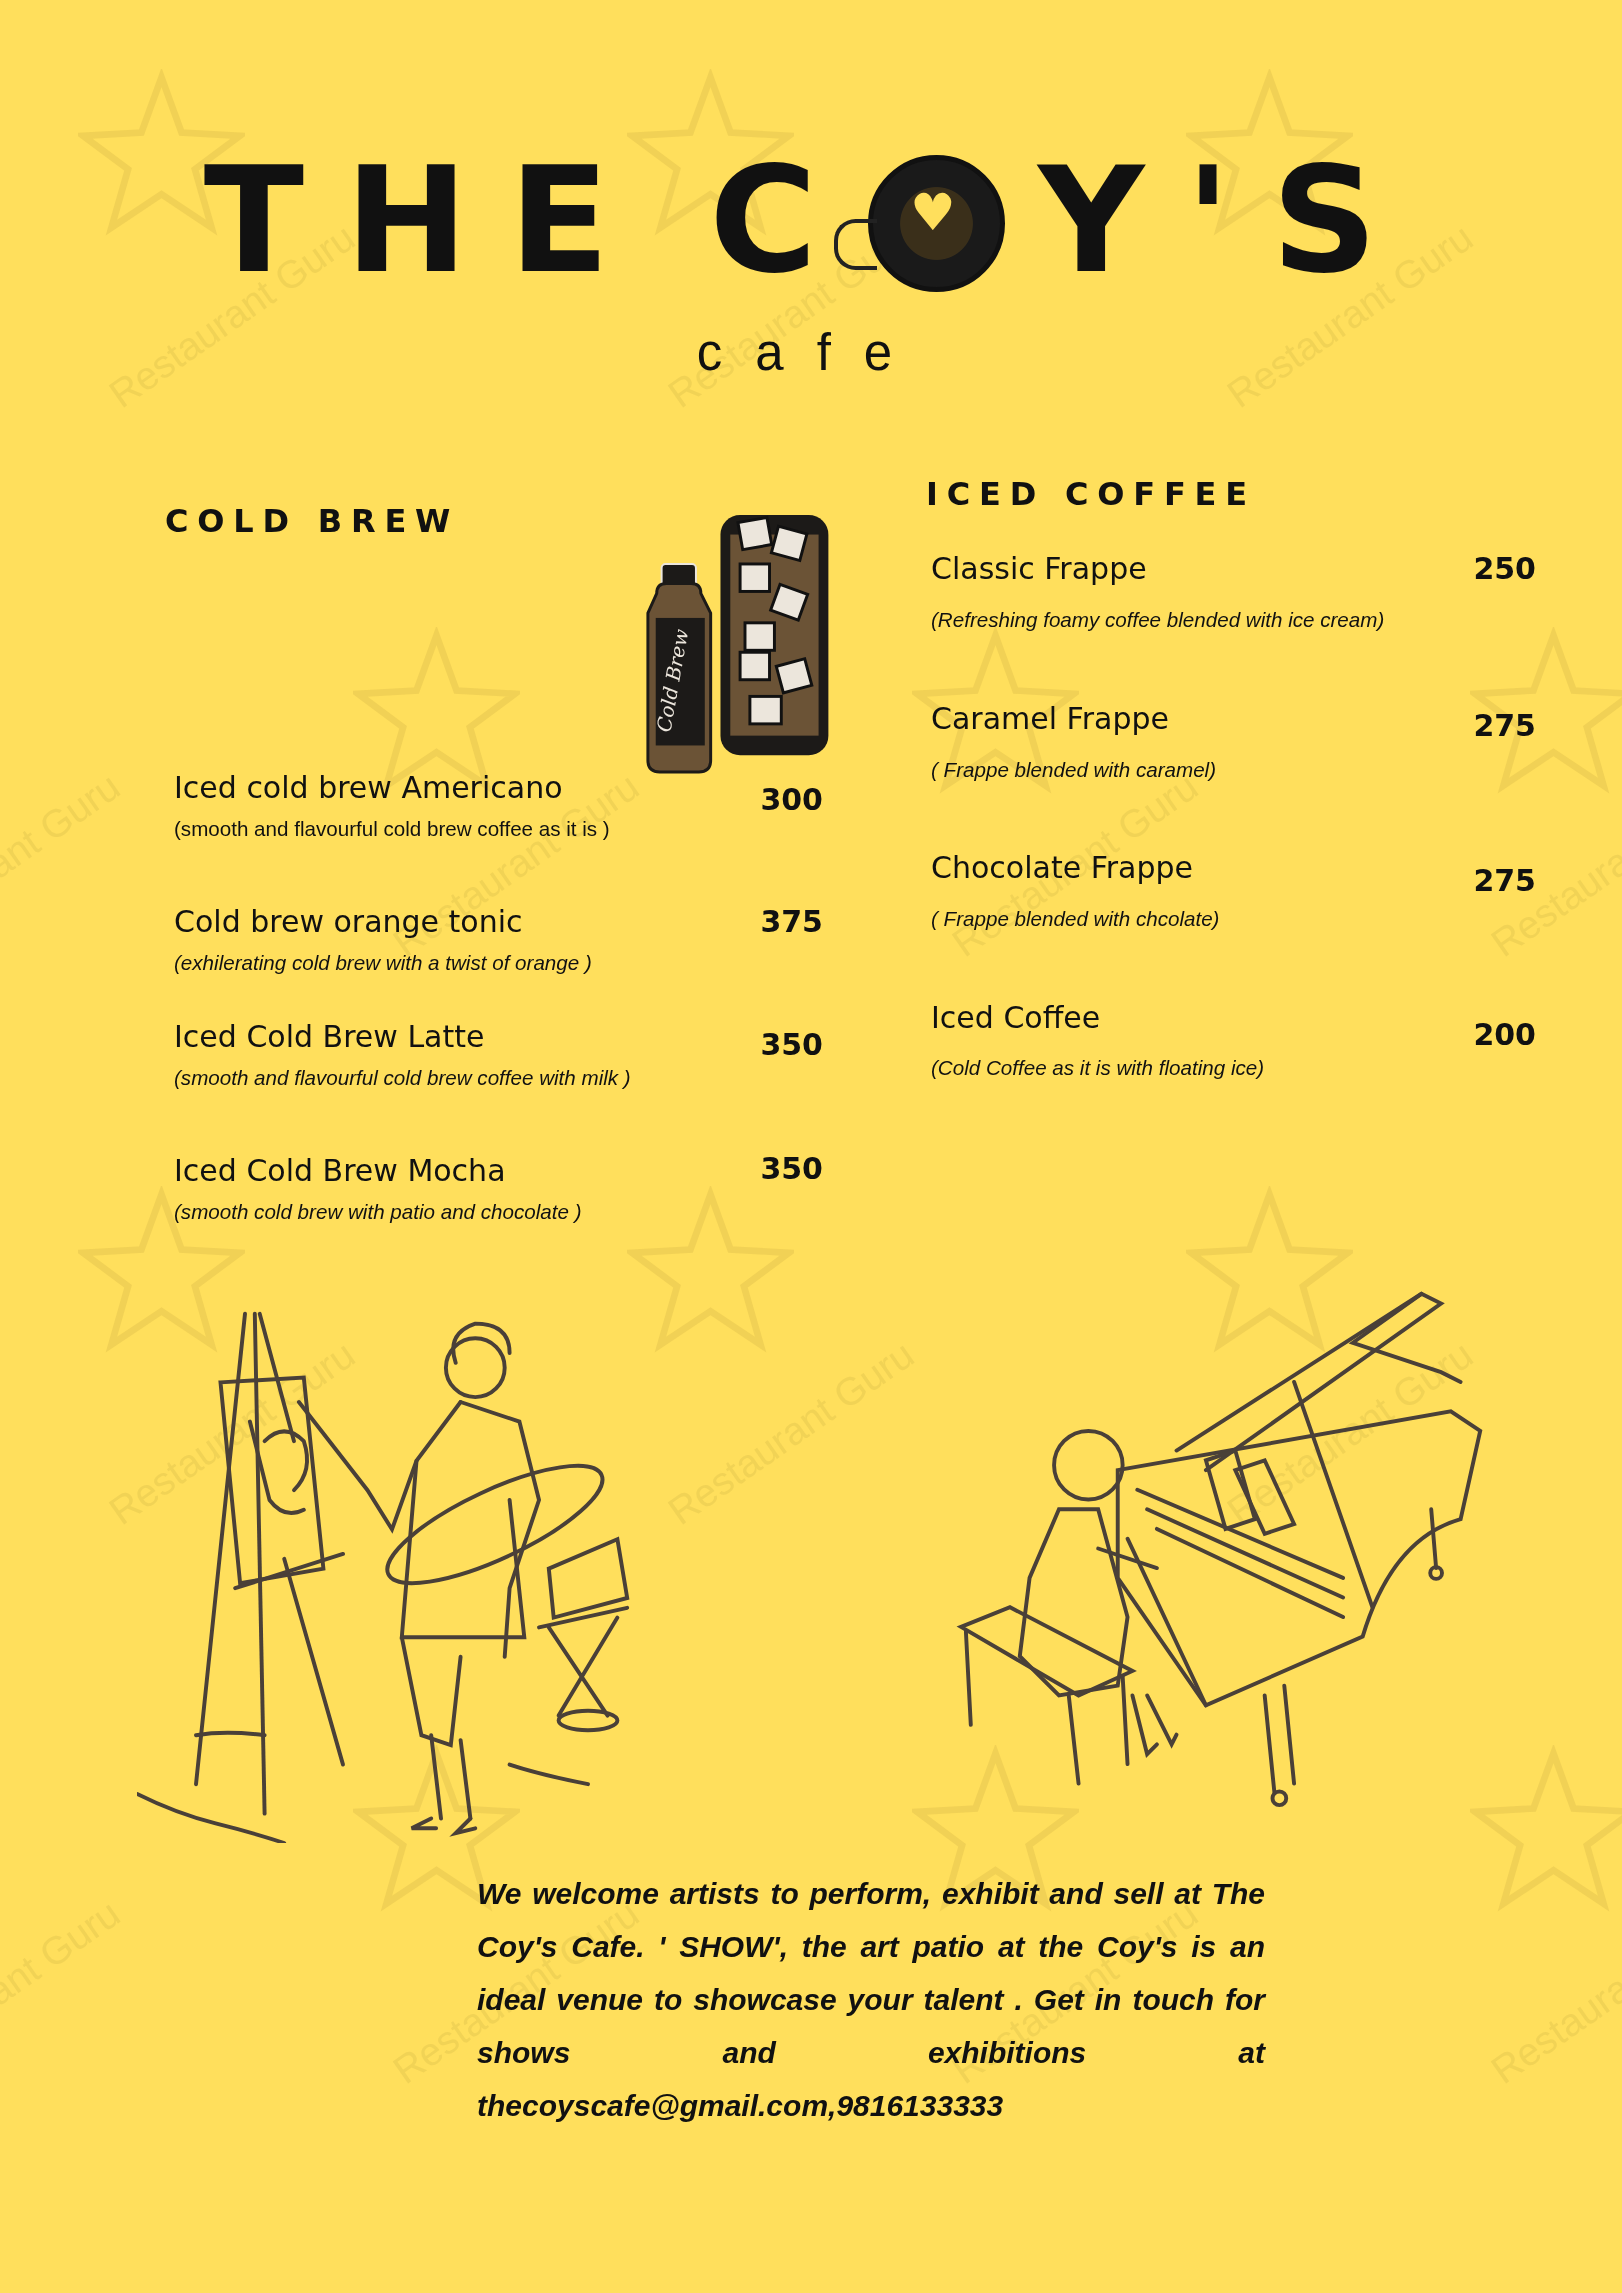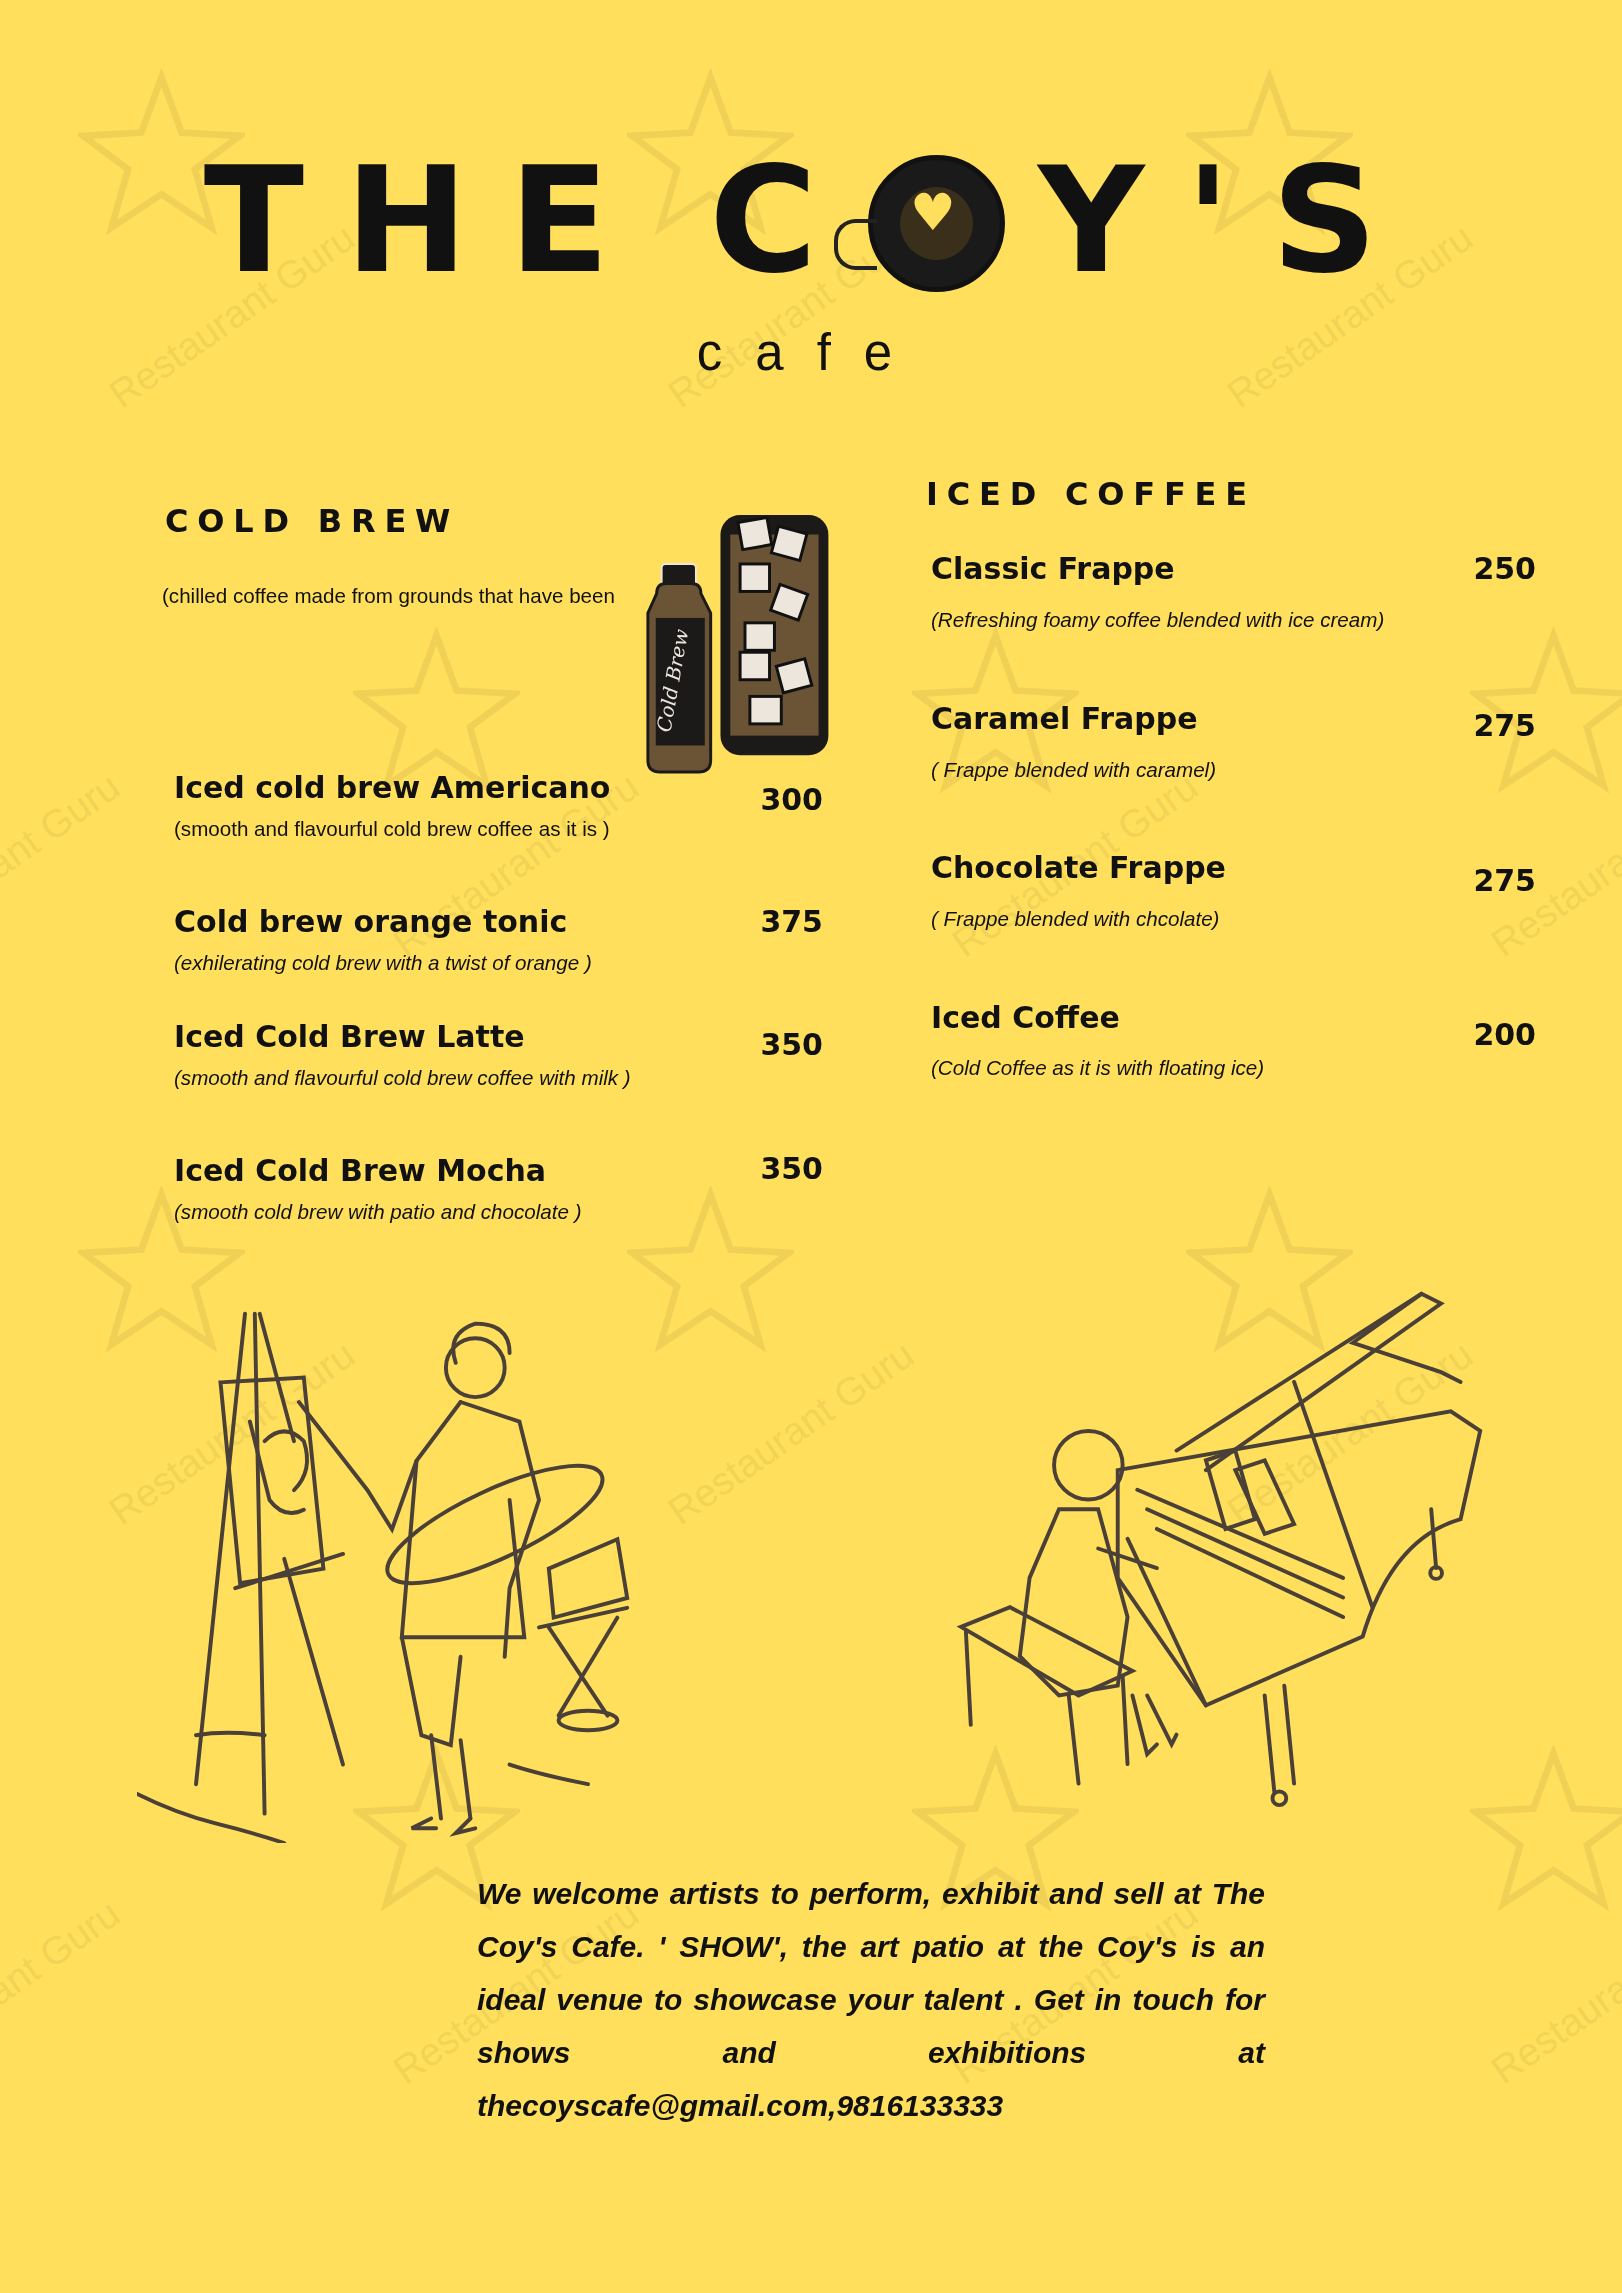--- a/index.html
+++ b/index.html
@@ -8,21 +8,21 @@
   .wm { position:absolute; color:rgba(230,200,80,0.55); font-size:39px; transform:rotate(-35deg); white-space:nowrap; pointer-events:none; }
   .wm-star { position:absolute; width:167px; height:167px; pointer-events:none; }
   .title { position:absolute; top:147px; left:0; width:1622px; text-align:center; font-family:"DejaVu Sans", sans-serif; font-weight:bold; font-size:147px; letter-spacing:41px; line-height:147px; }
   .title span { display:inline-block; }
   .cup { display:inline-block; width:127px; height:127px; border-radius:50%; border:5.9px solid #111; background:radial-gradient(circle,#3a2f1a 0 40%, #1a1a1a 41% 100%); vertical-align:middle; position:relative; margin:0 33px 0 9.8px; top:-7.8px; }
   .cup:after { content:""; position:absolute; left:-39px; top:59px; width:39px; height:43px; border:4.9px solid #222; border-radius:21.6px 0 0 21.6px; border-right:none; }
   .heart { position:absolute; left:37px; top:27.4px; color:#FFDF5C; font-size:51px; line-height:51px; font-weight:normal; letter-spacing:0; }
   .subtitle { position:absolute; top:323px; left:0; width:1622px; text-align:center; font-family:Liberation Sans, sans-serif; font-size:51px; letter-spacing:33px; }
   .sec-head { position:absolute; font-family:"DejaVu Sans", sans-serif; font-weight:bold; font-size:32px; letter-spacing:8.8px; }
   .sec-desc { position:absolute; font-family:"Liberation Sans", sans-serif; font-size:20.6px; line-height:33px; }
-  .item-name { position:absolute; font-family:"DejaVu Sans", sans-serif; font-weight:bold; font-size:30px; }
+  .item-name { position:absolute; font-family:"DejaVu Sans", sans-serif; font-weight:normal; font-size:30px; }
   .item-desc { position:absolute; font-family:"Liberation Sans", sans-serif; font-style:italic; font-size:20.6px; }
   .item-desc.upright { font-style:normal; }
   .price { position:absolute; font-family:"DejaVu Sans", sans-serif; font-weight:bold; font-size:30px; text-align:right; width:98px; }
   .promo { position:absolute; left:439px; top:1867px; width:788px; font-family:"Liberation Sans", sans-serif; font-weight:bold; font-style:italic; font-size:30px; line-height:53px; text-align:justify; text-align-last:left;margin-left:38px; }
 </style>
 </head>
 <body>
 
 <div>
   <svg class="wm-star" style="left:78px;top:69px" viewBox="0 0 100 100">
@@ -78,21 +78,20 @@
   <div class="wm" style="left:1470px;top:1970px">Restaurant Guru</div>
 </div>
 
 <div class="title">
   <span>THE</span><span style="width:59px"></span><span>C</span><span class="cup"><span class="heart">♥</span></span><span>Y'S</span>
 </div>
 <div class="subtitle">cafe</div>
 
 <div class="sec-head" style="left:165px;top:502px">COLD BREW</div>
 <div class="sec-desc" style="left:162px;top:579px">
-  <div>(chilled coffee made from grounds that have been</div>
 </div>
 
 <svg class="abs" style="left:642px;top:505px" width="206" height="270" viewBox="0 0 210 275">
   <rect x="80" y="10" width="110" height="245" rx="20" fill="#1c1a18"></rect>
   <rect x="90" y="30" width="90" height="205" fill="#6b5336"></rect>
   <rect x="100" y="15" width="30" height="28" fill="#ece6dc" stroke="#111" stroke-width="3" transform="rotate(-10 115 29)"></rect>
   <rect x="135" y="25" width="30" height="28" fill="#ece6dc" stroke="#111" stroke-width="3" transform="rotate(15 150 39)"></rect>
   <rect x="100" y="60" width="30" height="28" fill="#ece6dc" stroke="#111" stroke-width="3"></rect>
   <rect x="135" y="85" width="30" height="28" fill="#ece6dc" stroke="#111" stroke-width="3" transform="rotate(20 150 99)"></rect>
   <rect x="105" y="120" width="30" height="28" fill="#ece6dc" stroke="#111" stroke-width="3"></rect>

